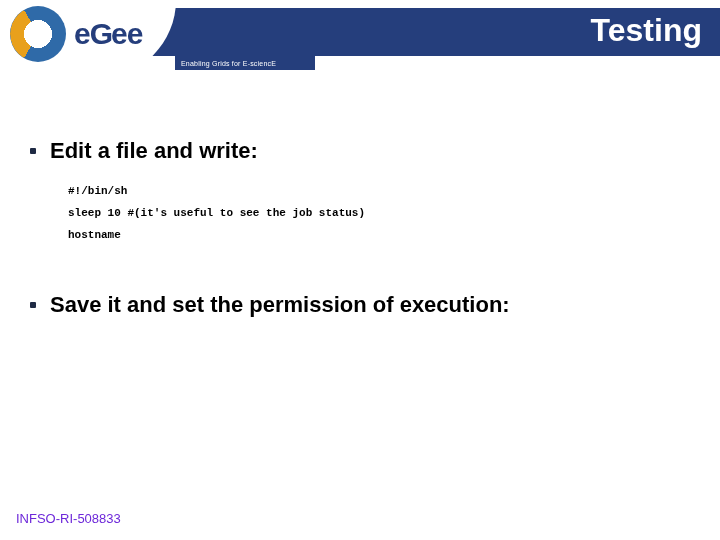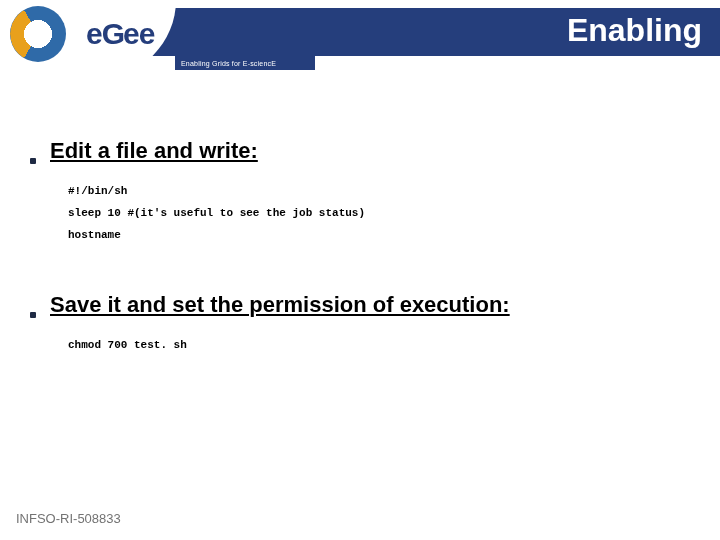--- a/index.html
+++ b/index.html
@@ -54,38 +54,37 @@
   }
   .logo-arc::before {
     content: "";
     position: absolute; inset: 0;
     border-radius: 50%;
     background: conic-gradient(from 210deg, #e8a01c 0 120deg, transparent 120deg 360deg);
     -webkit-mask: radial-gradient(circle at 50% 50%, transparent 0 14px, #000 14px);
             mask: radial-gradient(circle at 50% 50%, transparent 0 14px, #000 14px);
   }
   .logo-text {
-    margin-left: 20px;
+    margin-left: 8px;
     font-size: 30px;
     font-weight: 700;
     color: #253e7c;
     letter-spacing: -1px;
   }
   .logo-text .g2 { letter-spacing: -2px; }
 
   
   .content {
     position: absolute;
     left: 30px; top: 130px;
     right: 30px;
   }
   .bullet-row {
-    display: flex; align-items: flex-end;
+    display: flex; align-items: flex-start;
     margin-top: 8px;
-    text-decoration: underline;
   }
   .bullet-row.second { margin-top: 46px; }
   .bullet-dot {
     width: 6px; height: 6px; border-radius: 1px;
     background: #1f2a44;
     margin-right: 14px;
     margin-top: 10px;
   }
   .bullet-text {
     font-size: 22px;
@@ -100,21 +99,21 @@
     font-weight: 700;
     color: #000;
     line-height: 2.0;
     white-space: pre;
   }
 
   
   .footer {
     position: absolute;
     left: 16px; bottom: 14px;
-    color: #737373;
+    color: #6d28d9;
     font-size: 13px;
     font-weight: 500;
   }
 </style>
 </head>
 <body>
 
 <div class="slide">
 
   <div class="header-band"></div>
@@ -122,35 +121,34 @@
   <div class="logo-shield"></div>
   <div class="logo">
     <div class="logo-arc"></div>
     <div class="logo-text"><span>e</span><span class="g2">G</span><span>ee</span></div>
   </div>
 
   <div class="subband">
     <span class="subband-text">Enabling Grids for E-sciencE</span>
   </div>
 
-  <div class="title">Enabling</div>
+  <div class="title">Testing</div>
 
   <div class="content">
 
     <div class="bullet-row">
       <div class="bullet-dot"></div>
       <div class="bullet-text">Edit a file and write:</div>
     </div>
     <div class="code-block">#!/bin/sh
 sleep 10 #(it's useful to see the job status)
 hostname</div>
 
     <div class="bullet-row second">
       <div class="bullet-dot"></div>
       <div class="bullet-text">Save it and set the permission of execution:</div>
     </div>
-    <div class="code-block">chmod 700 test. sh</div>
 
   </div>
 
   <div class="footer">INFSO-RI-508833</div>
 
 </div>
 
 </body></html>

